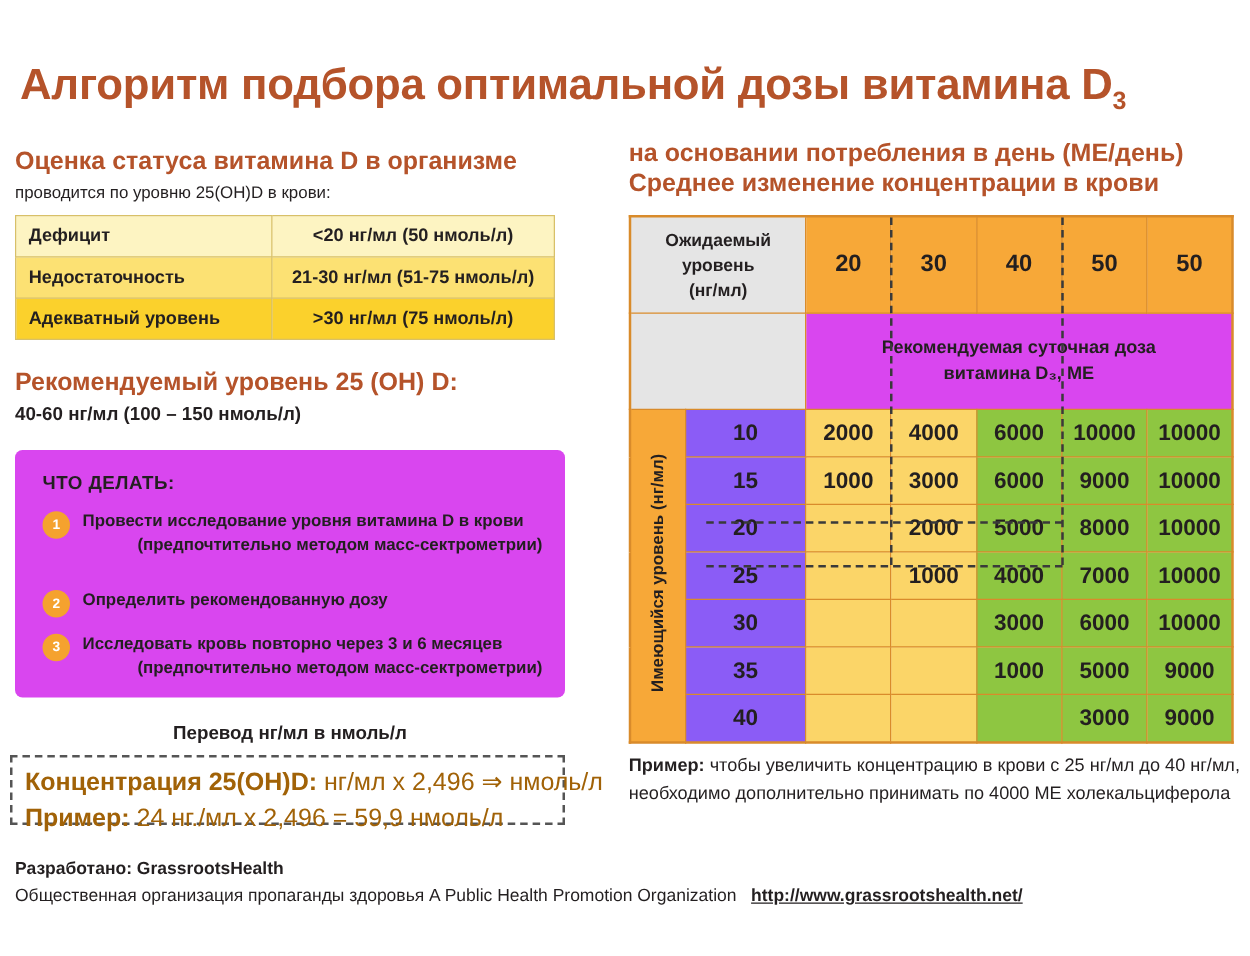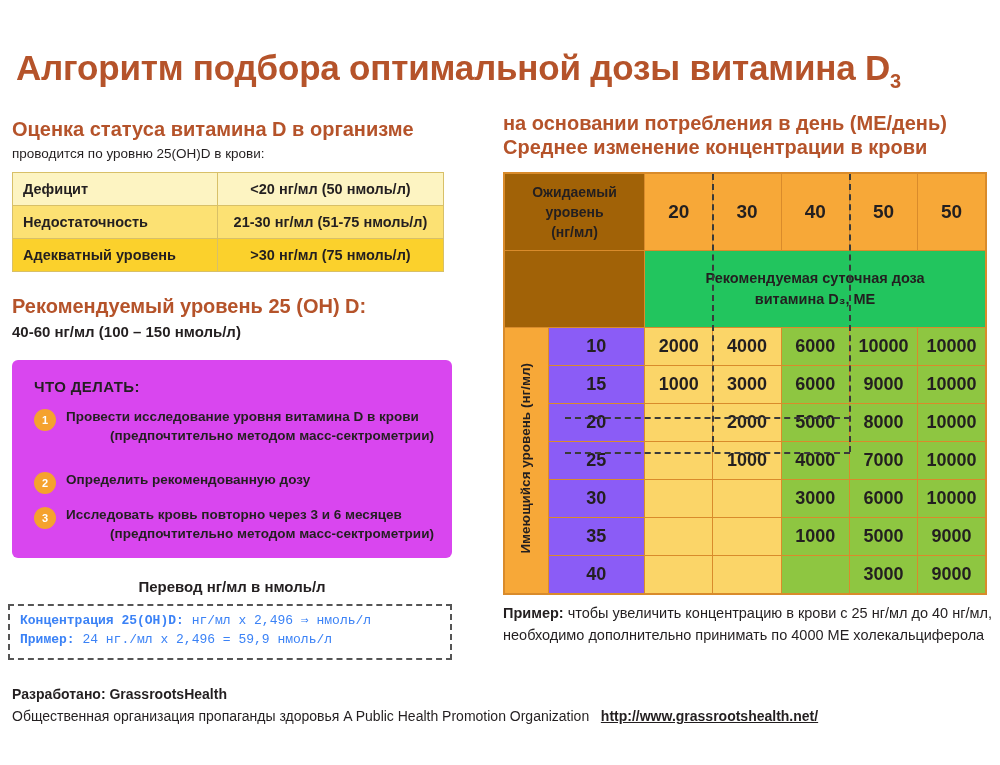--- a/index.html
+++ b/index.html
@@ -149,25 +149,24 @@
     position: absolute;
     left: 8px;
     top: 604px;
     width: 444px;
     height: 56px;
     border: 2px dashed #555555;
     box-sizing: border-box;
     padding: 6px 10px;
   }
   .conv-line {
-    font-size: 13px;
-    color: #3b82f6;
+    font-size: 20px;
+    color: #a16207;
     line-height: 1.45;
     white-space: nowrap;
-    font-family: Liberation Mono, monospace;
   }
   .conv-line b { font-weight: bold; }
 
   
   #foot-1 {
     position: absolute;
     left: 12px;
     top: 686px;
     font-size: 14px;
     font-weight: bold;
@@ -195,32 +194,32 @@
     table-layout: fixed;
     border: 2px solid #d98b2b;
   }
   #dose-table td {
     border: 1px solid #d98b2b;
     text-align: center;
     font-weight: bold;
     color: #231f20;
   }
   td.hdr-expected {
-    background: #a16207;
+    background: #e5e5e5;
     font-size: 14px;
     line-height: 1.45;
     height: 74px;
   }
   td.hdr-col {
     background: #f7a838;
     font-size: 19px;
     height: 74px;
   }
   td.hdr-dose {
-    background: #22c55e;
+    background: #d946ef;
     font-size: 14.5px;
     line-height: 1.45;
     height: 56px;
   }
   td.vert-label {
     background: #f7a838;
     width: 44px;
     padding: 0;
   }
   td.vert-label .vl {

